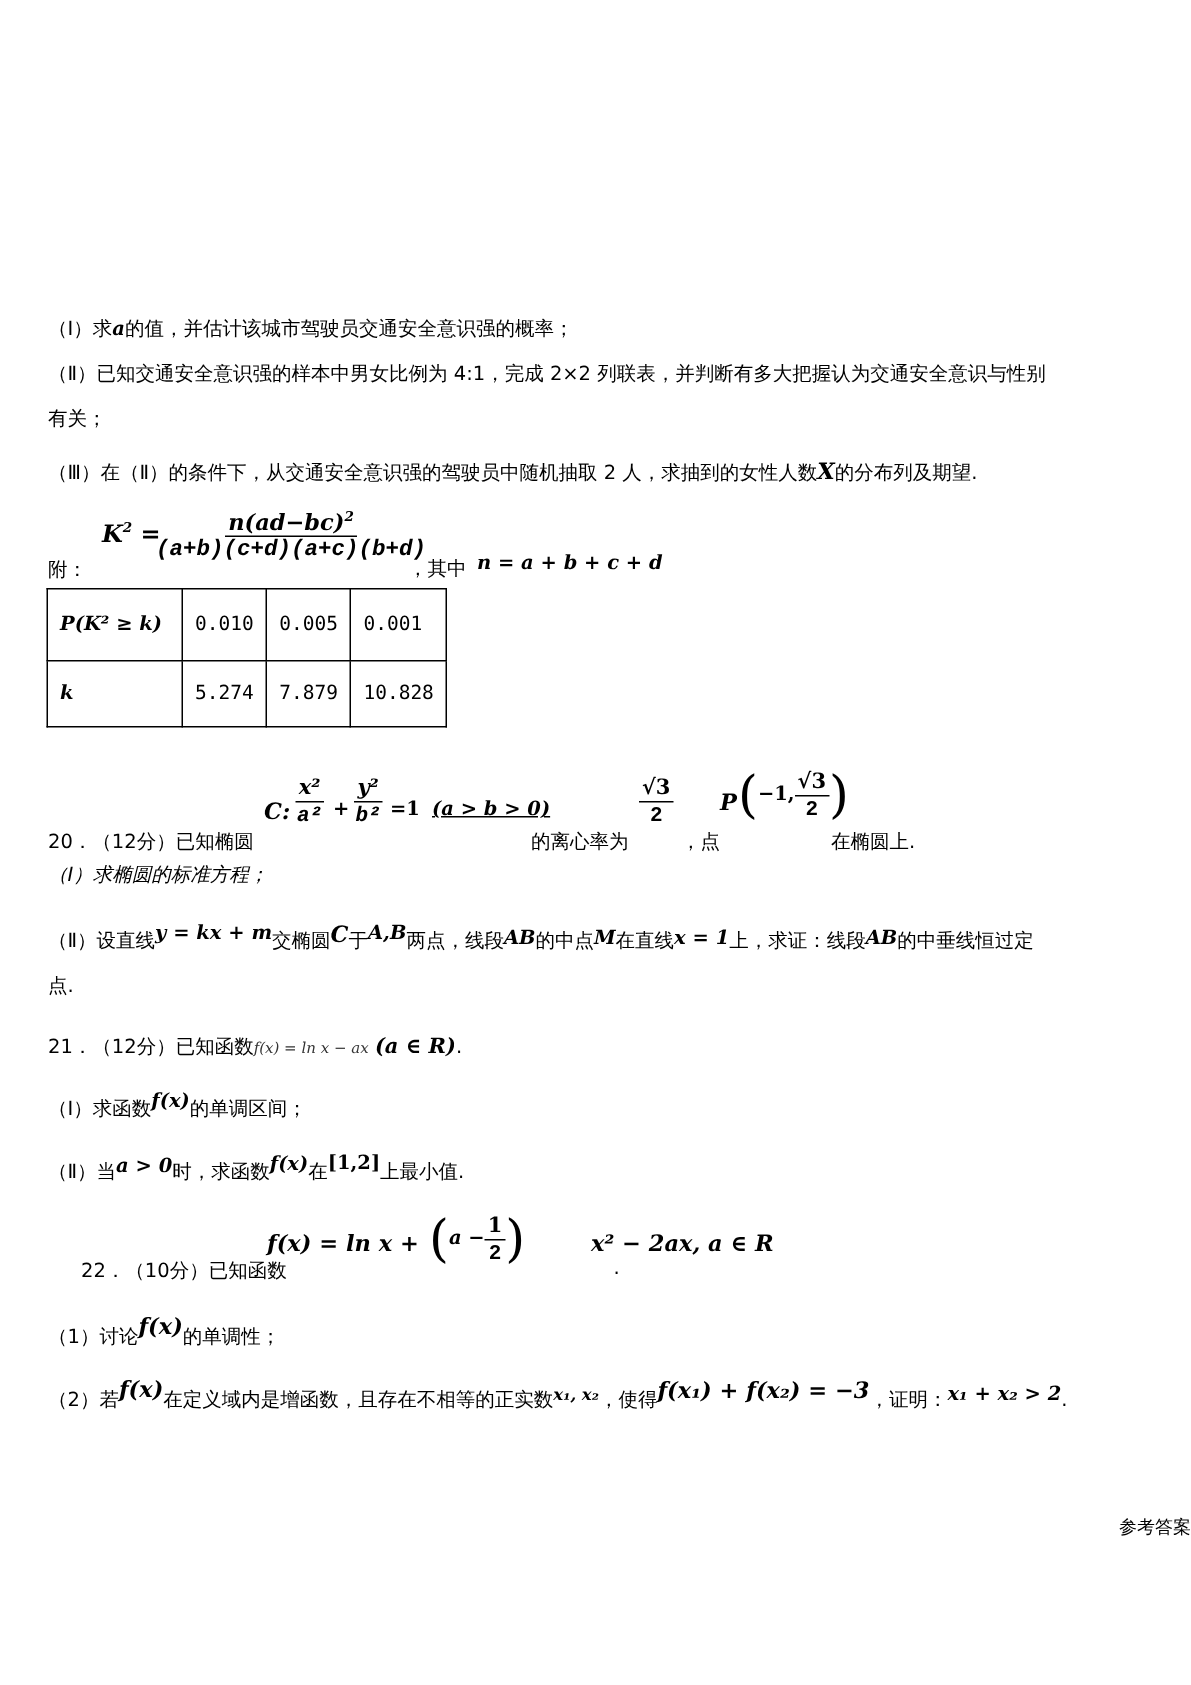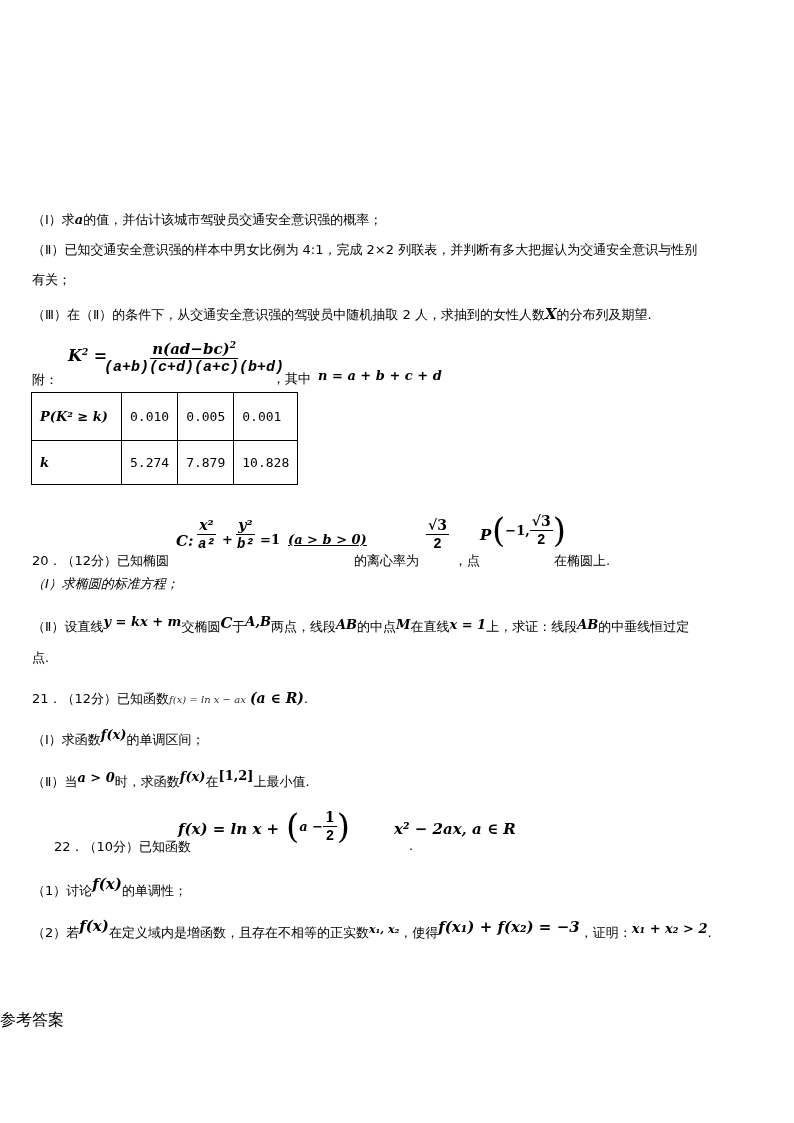--- a/index.html
+++ b/index.html
@@ -132,13 +132,13 @@
   <span class="abs m" style="left:322px; top:10px; font-size:15px;margin-left:40px;">x² − 2ax, a ∈ R</span>
   <span class="abs" style="left:377px; top:28px;">.</span>
 </div>
 <div class="line" style="top:882px;">
   <span>（1）讨论</span><span class="m" style="font-size:15px; position:relative; top:-6px;">f(x)</span><span>的单调性；</span>
 </div>
 <div class="line" style="top:924px;">
   <span>（2）若</span><span class="m" style="font-size:15px; position:relative; top:-6px;">f(x)</span><span>在定义域内是增函数，且存在不相等的正实数</span><span class="m" style="font-size:11px; position:relative; top:-4px;">x₁, x₂</span><span>，使得</span><span class="m" style="font-size:15px; position:relative; top:-5px;">f(x₁) + f(x₂) = −3</span><span>，证明：</span><span class="m" style="position:relative; top:-4px;">x₁ + x₂ &gt; 2</span><span>.</span>
 </div>
 
-<div class="abs" style="left:0; width:794px; top:1010px; text-align:left; font-size:16px;">参考答案</div>
+<div class="abs" style="left:0; width:794px; top:1010px; text-align:right; font-size:12px;">参考答案</div>
 
 </body></html>

